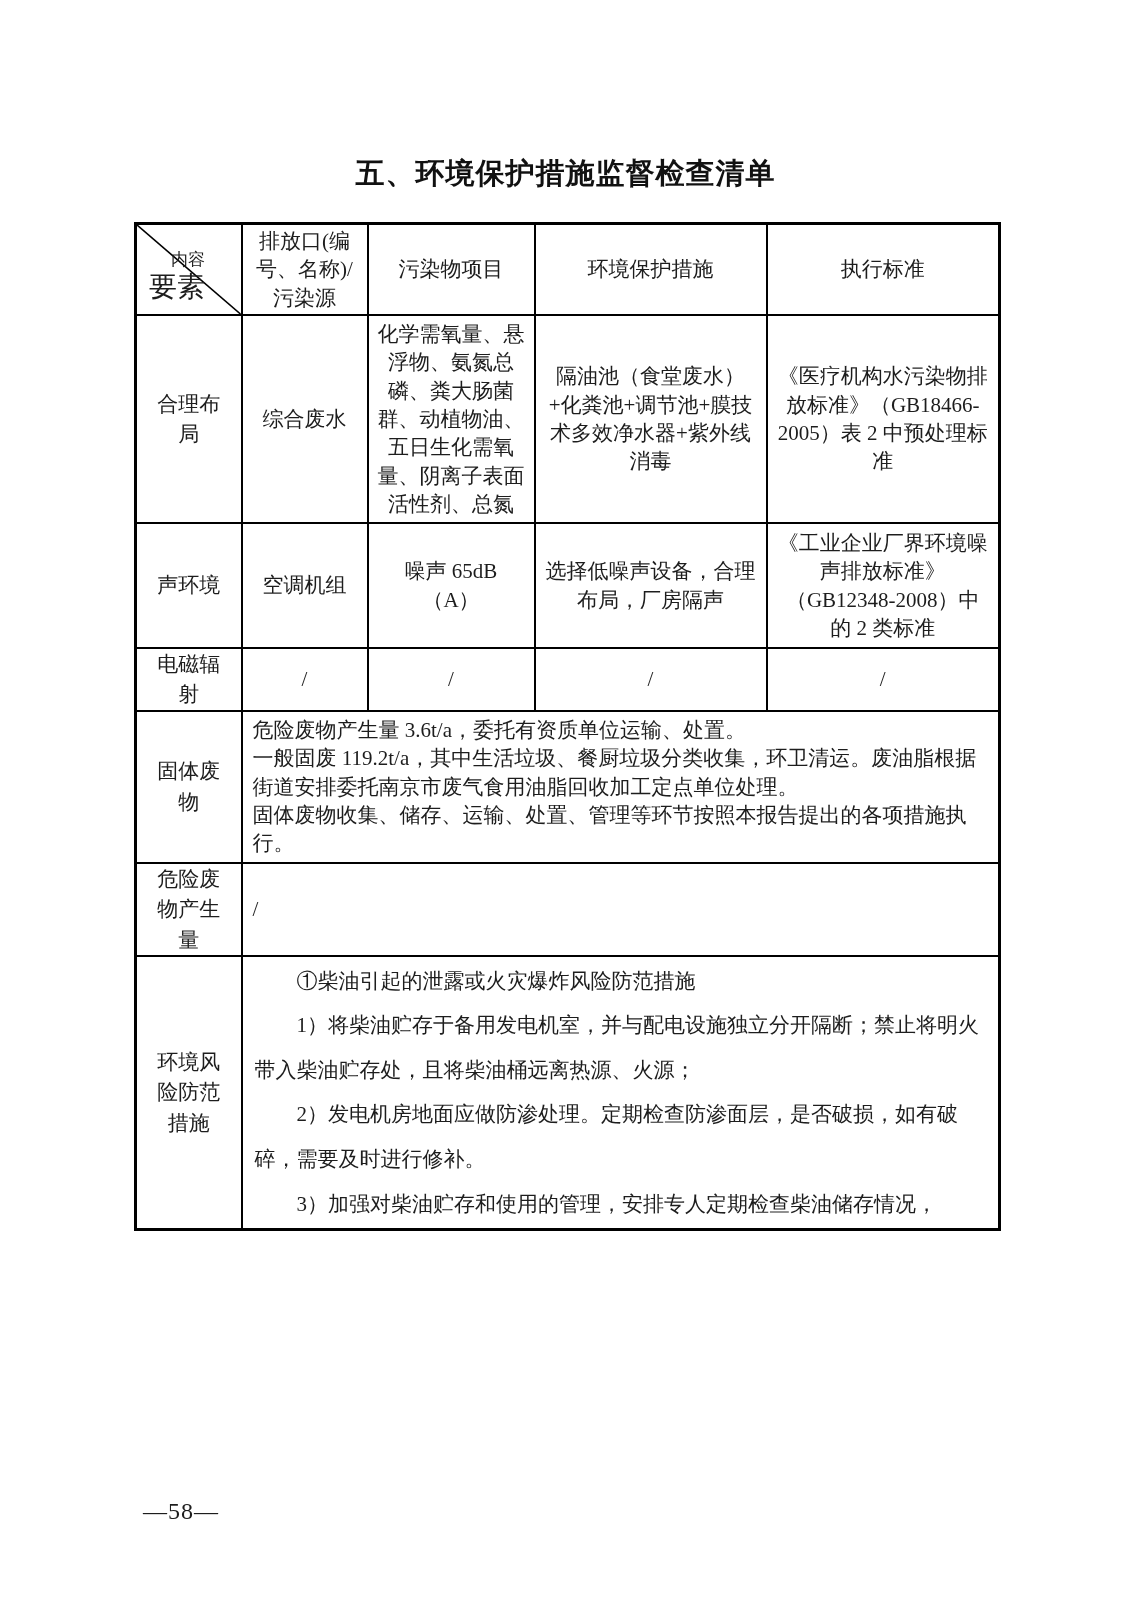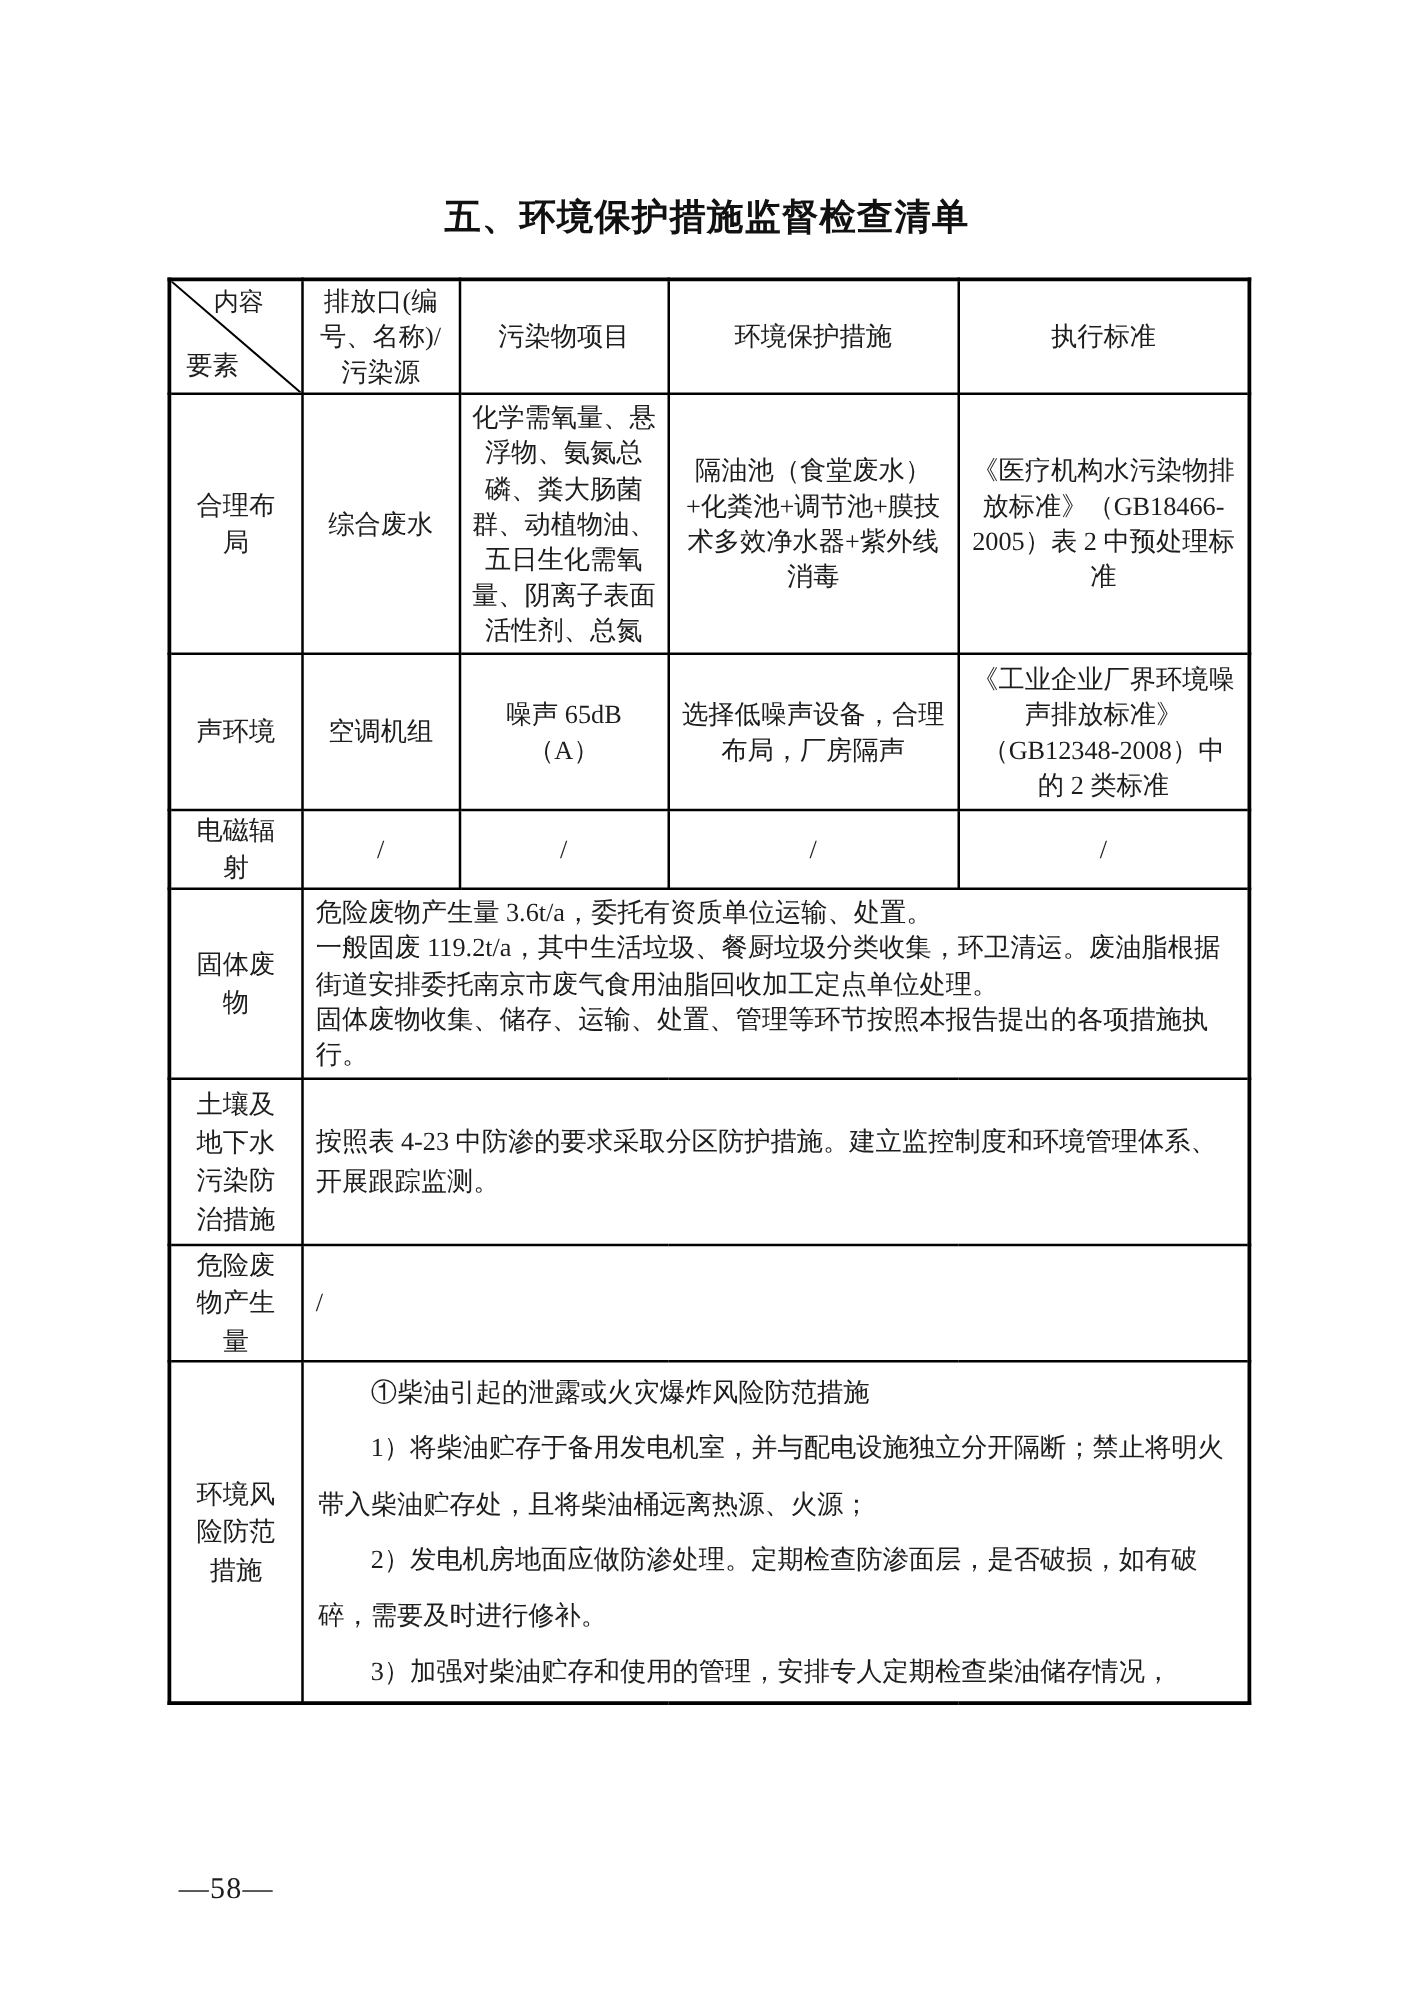--- a/index.html
+++ b/index.html
@@ -50,22 +50,22 @@
   tr.r-risk  { height:267px; }
   
   td.lbl {
     padding:0 17px;
     line-height:1.45;
     text-align:center;
   }
   
   th.corner { position:relative; padding:0; }
   th.corner svg { position:absolute; left:0; top:0; width:100%; height:100%; display:block; }
-  th.corner .c-top { position:absolute; top:4px;  left:34px; font-size:20px; }
-  th.corner .c-bot { position:absolute; bottom:8px; left:12px; font-size:21px; }
+  th.corner .c-top { position:absolute; top:24px;  left:34px; font-size:17px; }
+  th.corner .c-bot { position:absolute; bottom:8px; left:12px; font-size:28px; }
   
   td.merged { text-align:left; vertical-align:middle;border-radius:14px; }
   td.merged p { margin:0; }
   td.m-solid { padding:4px 10px; }
   td.m-solid p { line-height:1.35; }
   td.m-soil  { padding:0 10px; }
   td.m-soil p { line-height:1.55; }
   td.m-eco   { padding:0 10px; }
   td.m-risk  { padding:2px 12px; }
   td.m-risk p { text-indent:2em; line-height:2.12; }
@@ -133,26 +133,20 @@
 
   <tr class="r-solid">
     <td class="lbl">固体废物</td>
     <td class="merged m-solid" colspan="4">
       <p>危险废物产生量 3.6t/a，委托有资质单位运输、处置。</p>
       <p>一般固废 119.2t/a，其中生活垃圾、餐厨垃圾分类收集，环卫清运。废油脂根据街道安排委托南京市废气食用油脂回收加工定点单位处理。</p>
       <p>固体废物收集、储存、运输、处置、管理等环节按照本报告提出的各项措施执行。</p>
     </td>
   </tr>
 
-  <tr class="r-soil">
-    <td class="lbl">土壤及地下水污染防治措施</td>
-    <td class="merged m-soil" colspan="4">
-      <p>按照表 4-23 中防渗的要求采取分区防护措施。建立监控制度和环境管理体系、开展跟踪监测。</p>
-    </td>
-  </tr>
 
   <tr class="r-eco">
     <td class="lbl">危险废物产生量</td>
     <td class="merged m-eco" colspan="4">
       <p>/</p>
     </td>
   </tr>
 
   <tr class="r-risk">
     <td class="lbl">环境风险防范措施</td>

